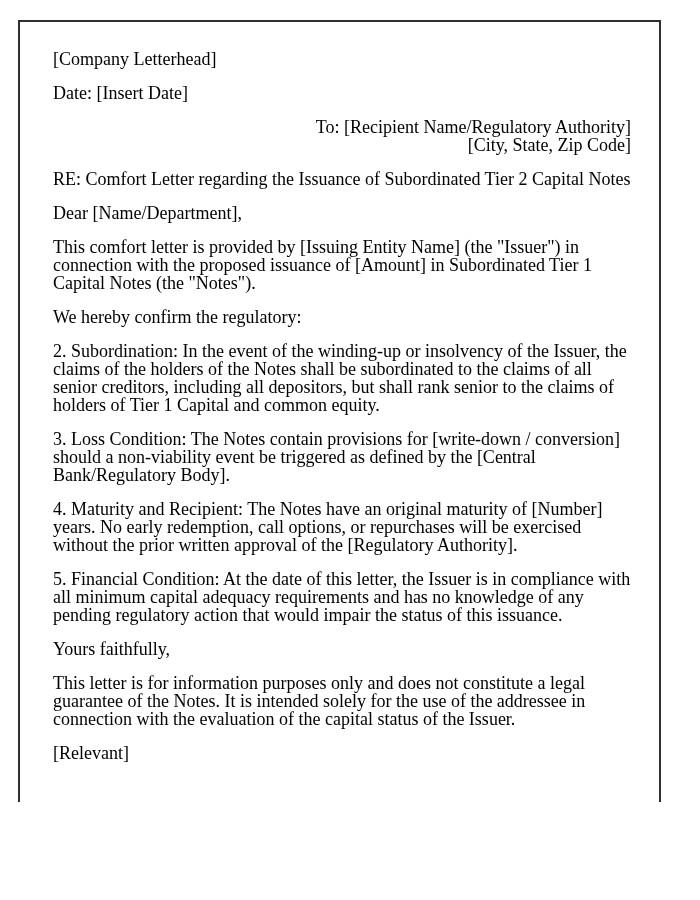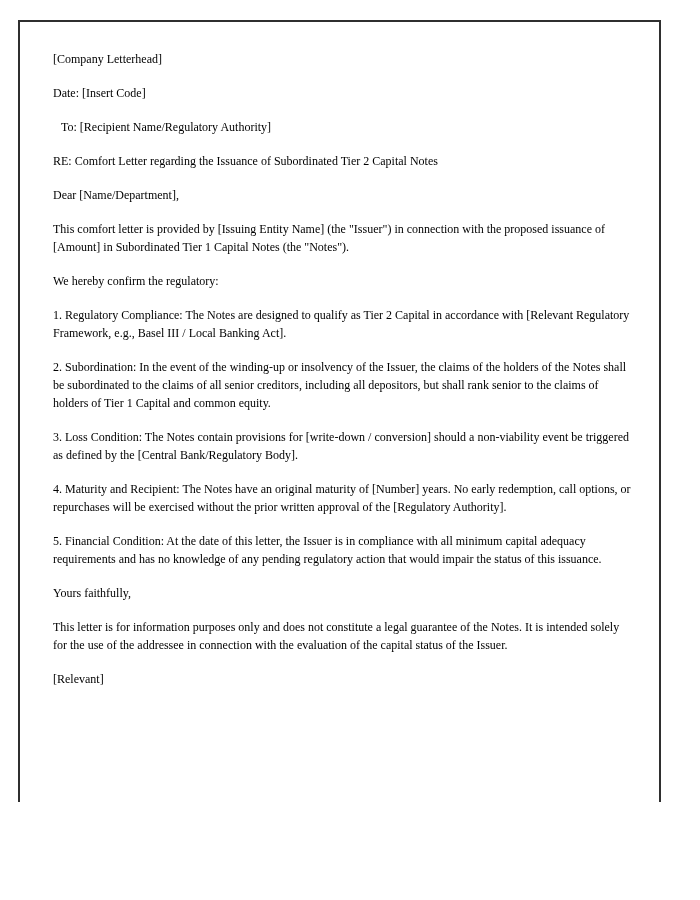--- a/index.html
+++ b/index.html
@@ -24,56 +24,57 @@
     border-bottom: none;
     background: #ffffff;
     overflow: hidden;
   }
   .letter-content {
     padding: 28px 28px 0 33px;
     width: 578px;
     box-sizing: content-box;
   }
   .letter-content p {
-    font-size: 12px;
+    font-size: 18px;
     line-height: 18px;
     margin: 16px 0;
     letter-spacing: 0px;
   }
   .letter-content p:first-child {
     margin-top: 0;
   }
   .tight {
-    margin: 8px !important;
+    margin: 0 !important;
+    text-align: right;
   }
   b, strong {
     font-weight: normal;
   }
 </style>
 </head>
 <body>
 
 <div class="page-frame">
   <div class="letter-content">
 
     <p>[Company Letterhead]</p>
 
-    <p><strong>Date:</strong><span> [Insert Code]</span></p>
+    <p><strong>Date:</strong><span> [Insert Date]</span></p>
 
     <p class="tight"><strong>To:</strong><span> [Recipient Name/Regulatory Authority]</span></p>
+    <p class="tight">[City, State, Zip Code]</p>
 
     <p><strong>RE: Comfort Letter regarding the Issuance of Subordinated Tier 2 Capital Notes</strong></p>
 
     <p>Dear [Name/Department],</p>
 
     <p>This comfort letter is provided by [Issuing Entity Name] (the "Issuer") in connection with the proposed issuance of [Amount] in Subordinated Tier 1 Capital Notes (the "Notes").</p>
 
     <p>We hereby confirm the regulatory:</p>
 
-    <p><span>1. </span><strong>Regulatory Compliance:</strong><span> The Notes are designed to qualify as Tier 2 Capital in accordance with [Relevant Regulatory Framework, e.g., Basel III / Local Banking Act].</span></p>
 
     <p><span>2. </span><strong>Subordination:</strong><span> In the event of the winding-up or insolvency of the Issuer, the claims of the holders of the Notes shall be subordinated to the claims of all senior creditors, including all depositors, but shall rank senior to the claims of holders of Tier 1 Capital and common equity.</span></p>
 
     <p><span>3. </span><strong>Loss Condition:</strong><span> The Notes contain provisions for [write-down / conversion] should a non-viability event be triggered as defined by the [Central Bank/Regulatory Body].</span></p>
 
     <p><span>4. </span><strong>Maturity and Recipient:</strong><span> The Notes have an original maturity of [Number] years. No early redemption, call options, or repurchases will be exercised without the prior written approval of the [Regulatory Authority].</span></p>
 
     <p><span>5. </span><strong>Financial Condition:</strong><span> At the date of this letter, the Issuer is in compliance with all minimum capital adequacy requirements and has no knowledge of any pending regulatory action that would impair the status of this issuance.</span></p>
 
     <p>Yours faithfully,</p>

